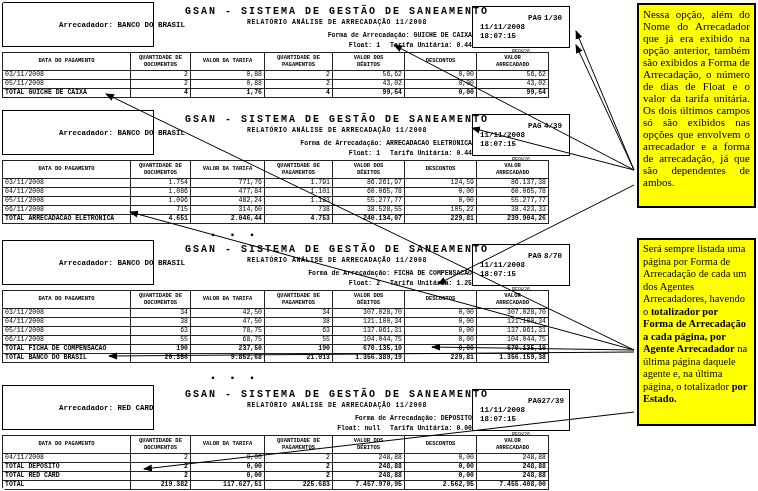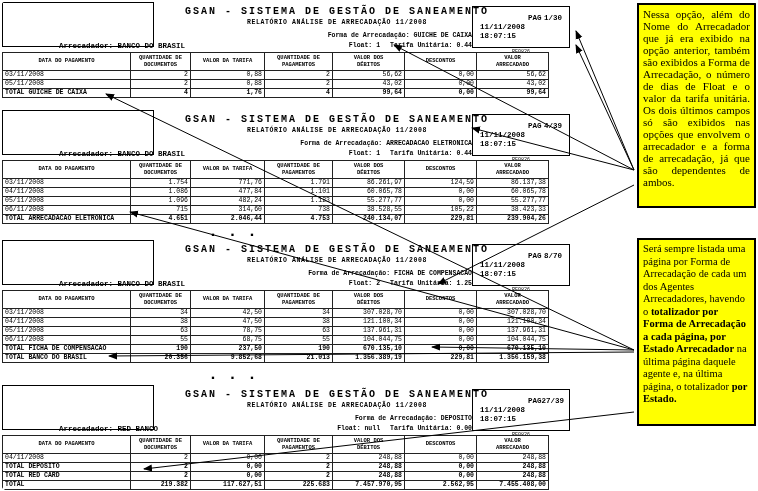--- a/index.html
+++ b/index.html
@@ -6,21 +6,21 @@
   body { background:#fff; }
   #canvas { position:relative; width:758px; height:491px; background:#ffffff; overflow:hidden;
             font-family:"Liberation Mono","DejaVu Sans Mono",monospace; color:#000;border-radius:9px; }
 
   .report-page { position:absolute; left:2px; width:586px; }
   .logo-box { position:absolute; left:0; top:0; width:152px; height:45px; border:1px solid #000; background:#fff; }
   .rpt-title { position:absolute; left:110px; top:4px; width:450px; text-align:center; font-weight:bold;
                font-size:10px; letter-spacing:2px; white-space:nowrap; }
   .rpt-subtitle { position:absolute; left:110px; top:17px; width:450px; text-align:center; font-weight:bold;
                   font-size:6.5px; letter-spacing:0.6px; white-space:nowrap; }
-  .arrecadador-line { position:absolute; left:57px; top:40px; font-weight:bold; font-size:7.5px; white-space:nowrap; }
+  .arrecadador-line { position:absolute; left:57px; top:19px; font-weight:bold; font-size:7.5px; white-space:nowrap; }
   .forma-line  { position:absolute; left:160px; top:30px; width:310px; text-align:right; font-weight:bold; font-size:6.5px; white-space:nowrap; }
   .float-line  { position:absolute; left:160px; top:40px; width:310px; text-align:right; font-weight:bold; font-size:6.5px; white-space:nowrap; }
   .float-gap { display:inline-block; width:10px; }
   .pag-box { position:absolute; left:470px; top:4px; width:98px; height:42px; border:1px solid #000;
              display:flex; flex-direction:column; justify-content:center; gap:1px;
              font-weight:bold; font-size:7.5px; padding:2px 7px; }
   .pag-line1 { display:flex; justify-content:space-between;padding-left:48px; }
   .pag-center { text-align:left; }
   .rpt-code { position:absolute; left:470px; top:47px; width:98px; text-align:center; font-size:5px; }
 
@@ -307,21 +307,21 @@
               <td class="num">229,81</td>
               <td class="num">1.356.159,38</td>
             </tr>
           </tbody>
      </table>
       </div>
       <div class="report-page" style="top: 385px;">
         <div class="logo-box"></div>
      <div class="rpt-title">GSAN - SISTEMA DE GESTÃO DE SANEAMENTO</div>
      <div class="rpt-subtitle">RELATÓRIO ANÁLISE DE ARRECADAÇÃO 11/2008</div>
-     <div class="arrecadador-line">Arrecadador: RED BANCO</div>
+     <div class="arrecadador-line">Arrecadador: RED CARD</div>
      <div class="forma-line">Forma de Arrecadação: DEPOSITO</div>
      <div class="float-line"><span>Float: null</span><span class="float-gap"></span><span>Tarifa Unitária: 0.00</span></div>
      <div class="pag-box">
        <div class="pag-line1">
             <span>PAG</span>
             <span>27/39</span>
           </div>
        <div class="pag-center">11/11/2008</div>
        <div class="pag-center">18:07:15</div>
      </div>
@@ -394,21 +394,21 @@
     </div>
 
   <div class="dots" style="top:224px">. . .</div>
   <div class="dots" style="top:367px">. . .</div>
 
   <div id="note1" class="note" style="background: rgb(255, 255, 0);">
     <span>Nessa opção, além do Nome do Arrecadador que já era exibido na opção anterior, também são exibidos a Forma de Arrecadação, o número de dias de Float e o valor da tarifa unitária. Os dois últimos campos só são exibidos nas opções que envolvem o arrecadador e a forma de arrecadação, já que são dependentes de ambos.</span>
   </div>
 
   <div id="note2" class="note" style="background: rgb(255, 255, 0);">
-    <span>Será sempre listada uma página por Forma de Arrecadação de cada um dos Agentes Arrecadadores, havendo o </span><b>totalizador por Forma de Arrecadação a cada página, por Estado Arrecadador</b><span> na última página daquele agente e, na última página, o totalizador </span><b>por Estado.</b>
+    <span>Será sempre listada uma página por Forma de Arrecadação de cada um dos Agentes Arrecadadores, havendo o </span><b>totalizador por Forma de Arrecadação a cada página, por Agente Arrecadador</b><span> na última página daquele agente e, na última página, o totalizador </span><b>por Estado.</b>
   </div>
 
   <svg id="arrow-overlay" viewBox="0 0 758 491">
     <defs>
       <marker id="ah" markerWidth="9" markerHeight="8" refX="8" refY="4" orient="auto">
         <path d="M9,4 L0,0.5 L0,7.5 z" fill="#000"></path>
       </marker>
     </defs>
     <line x1="634" y1="170" x2="576" y2="31" marker-end="url(#ah)"></line>
     <line x1="634" y1="170" x2="576" y2="45" marker-end="url(#ah)"></line>

